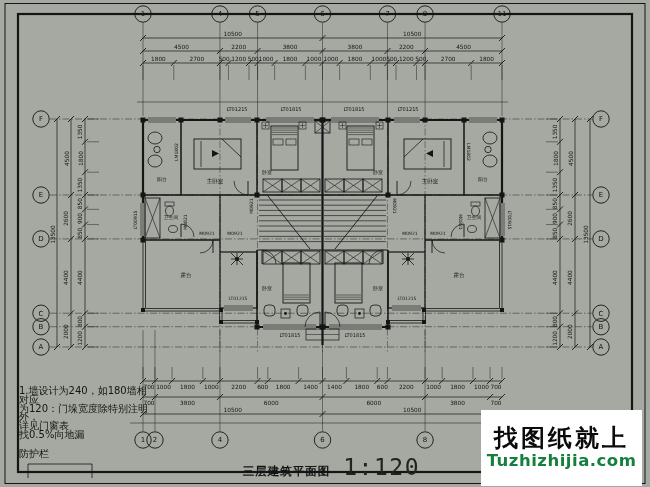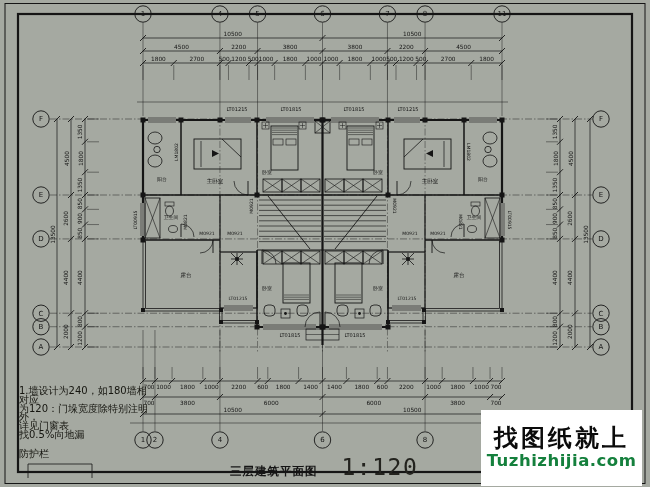--- a/index.html
+++ b/index.html
@@ -3,21 +3,21 @@
 <meta charset="utf-8">
 <style>
   html,body{margin:0;padding:0;background:#8e928b;}
   .sheet{position:relative;width:650px;height:487px;background:#a5a9a1;overflow:hidden;
          font-family:"DejaVu Sans","Liberation Sans",sans-serif;}
   .sheet svg{position:absolute;left:0;top:0;}
   .notes{position:absolute;left:19px;top:387px;width:130px;font-size:10px;line-height:8.8px;
          color:#15150f;letter-spacing:0px;}
   .railing-label{position:absolute;left:19px;top:447px;font-size:10px;color:#15150f;}
   .titlebar{position:absolute;left:230px;top:454px;width:190px;display:flex;align-items:baseline;
-            justify-content:flex-start;gap:24px;color:#141414;}
+            justify-content:flex-end;gap:13px;color:#141414;}
   .titlebar .t{font-size:11.5px;font-weight:bold;letter-spacing:1px;}
   .titlebar .s{font-size:23px;font-family:"DejaVu Sans Mono","Liberation Mono",monospace;
                letter-spacing:1.5px;color:#23231e;}
   .watermark{position:absolute;left:481px;top:410px;width:161px;height:76px;background:#ffffff;
              display:flex;flex-direction:column;align-items:center;justify-content:center;
              cursor:pointer;}
   .watermark .w1{font-size:24px;font-weight:bold;color:#0b0b0b;letter-spacing:3px;line-height:26px;}
   .watermark .w2{font-size:16.5px;font-weight:bold;color:#15803d;letter-spacing:0.5px;line-height:20px;}
 </style>
 </head>

